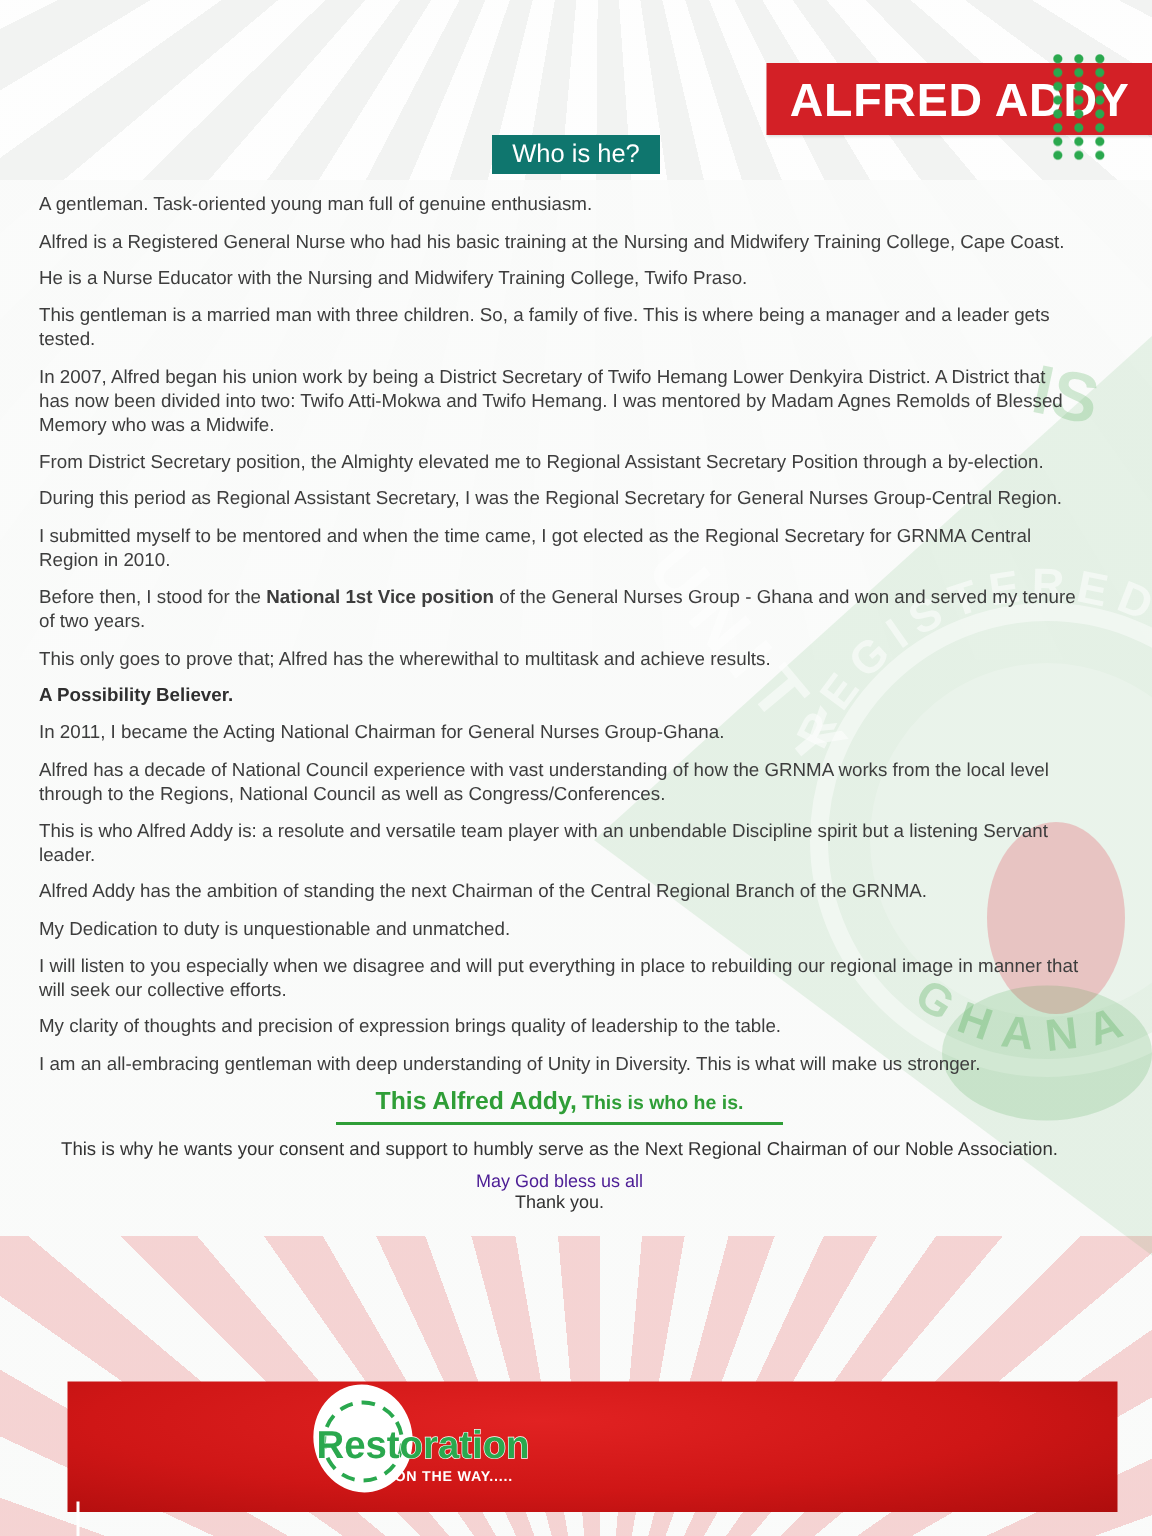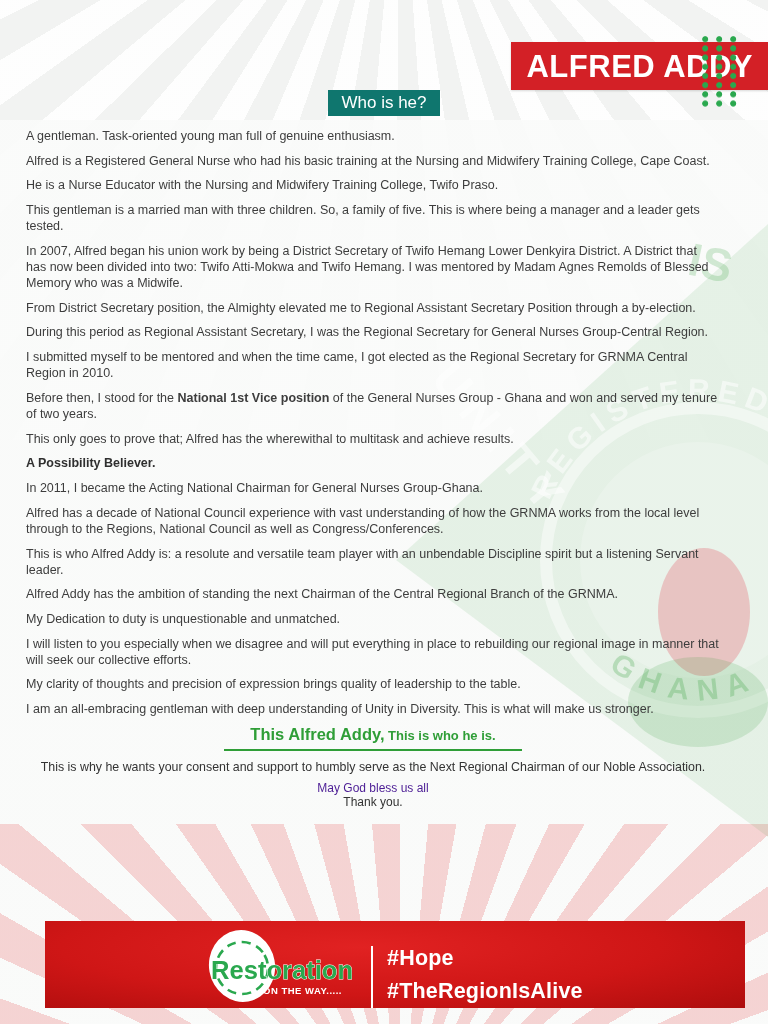--- a/index.html
+++ b/index.html
@@ -62,21 +62,21 @@
   }
   .headline-main{font-size:16.5px;font-weight:bold;}
   .headline-sub{font-size:13px;font-weight:bold;}
   .consent{margin-top:8px;font-size:12.4px;color:#333;}
   .blessing{margin-top:6px;font-size:12px;line-height:14px;color:#4c1d95;}
   .thanks{font-size:12px;line-height:14px;color:#333;}
   
   .footer{
     position:absolute;left:45px;top:921px;width:700px;height:87px;z-index:3;
     background:radial-gradient(ellipse at 45% 30%, #e12222 0%, #cf1616 55%, #ae0d0d 100%);
-    display:flex;align-items:flex-end;
+    display:flex;align-items:flex-start;flex-direction:column;
   }
   .logo-wrap{margin-left:160px;width:160px;height:80px;flex:none;}
   .footer-divider{width:2px;height:62px;background:#fff;margin:0 14px 0 6px;flex:none;}
   .hashtags{color:#fff;font-weight:bold;font-size:21.5px;line-height:33px;letter-spacing:.2px;}
 </style>
 </head>
 <body>
 
 <div class="page">
 

